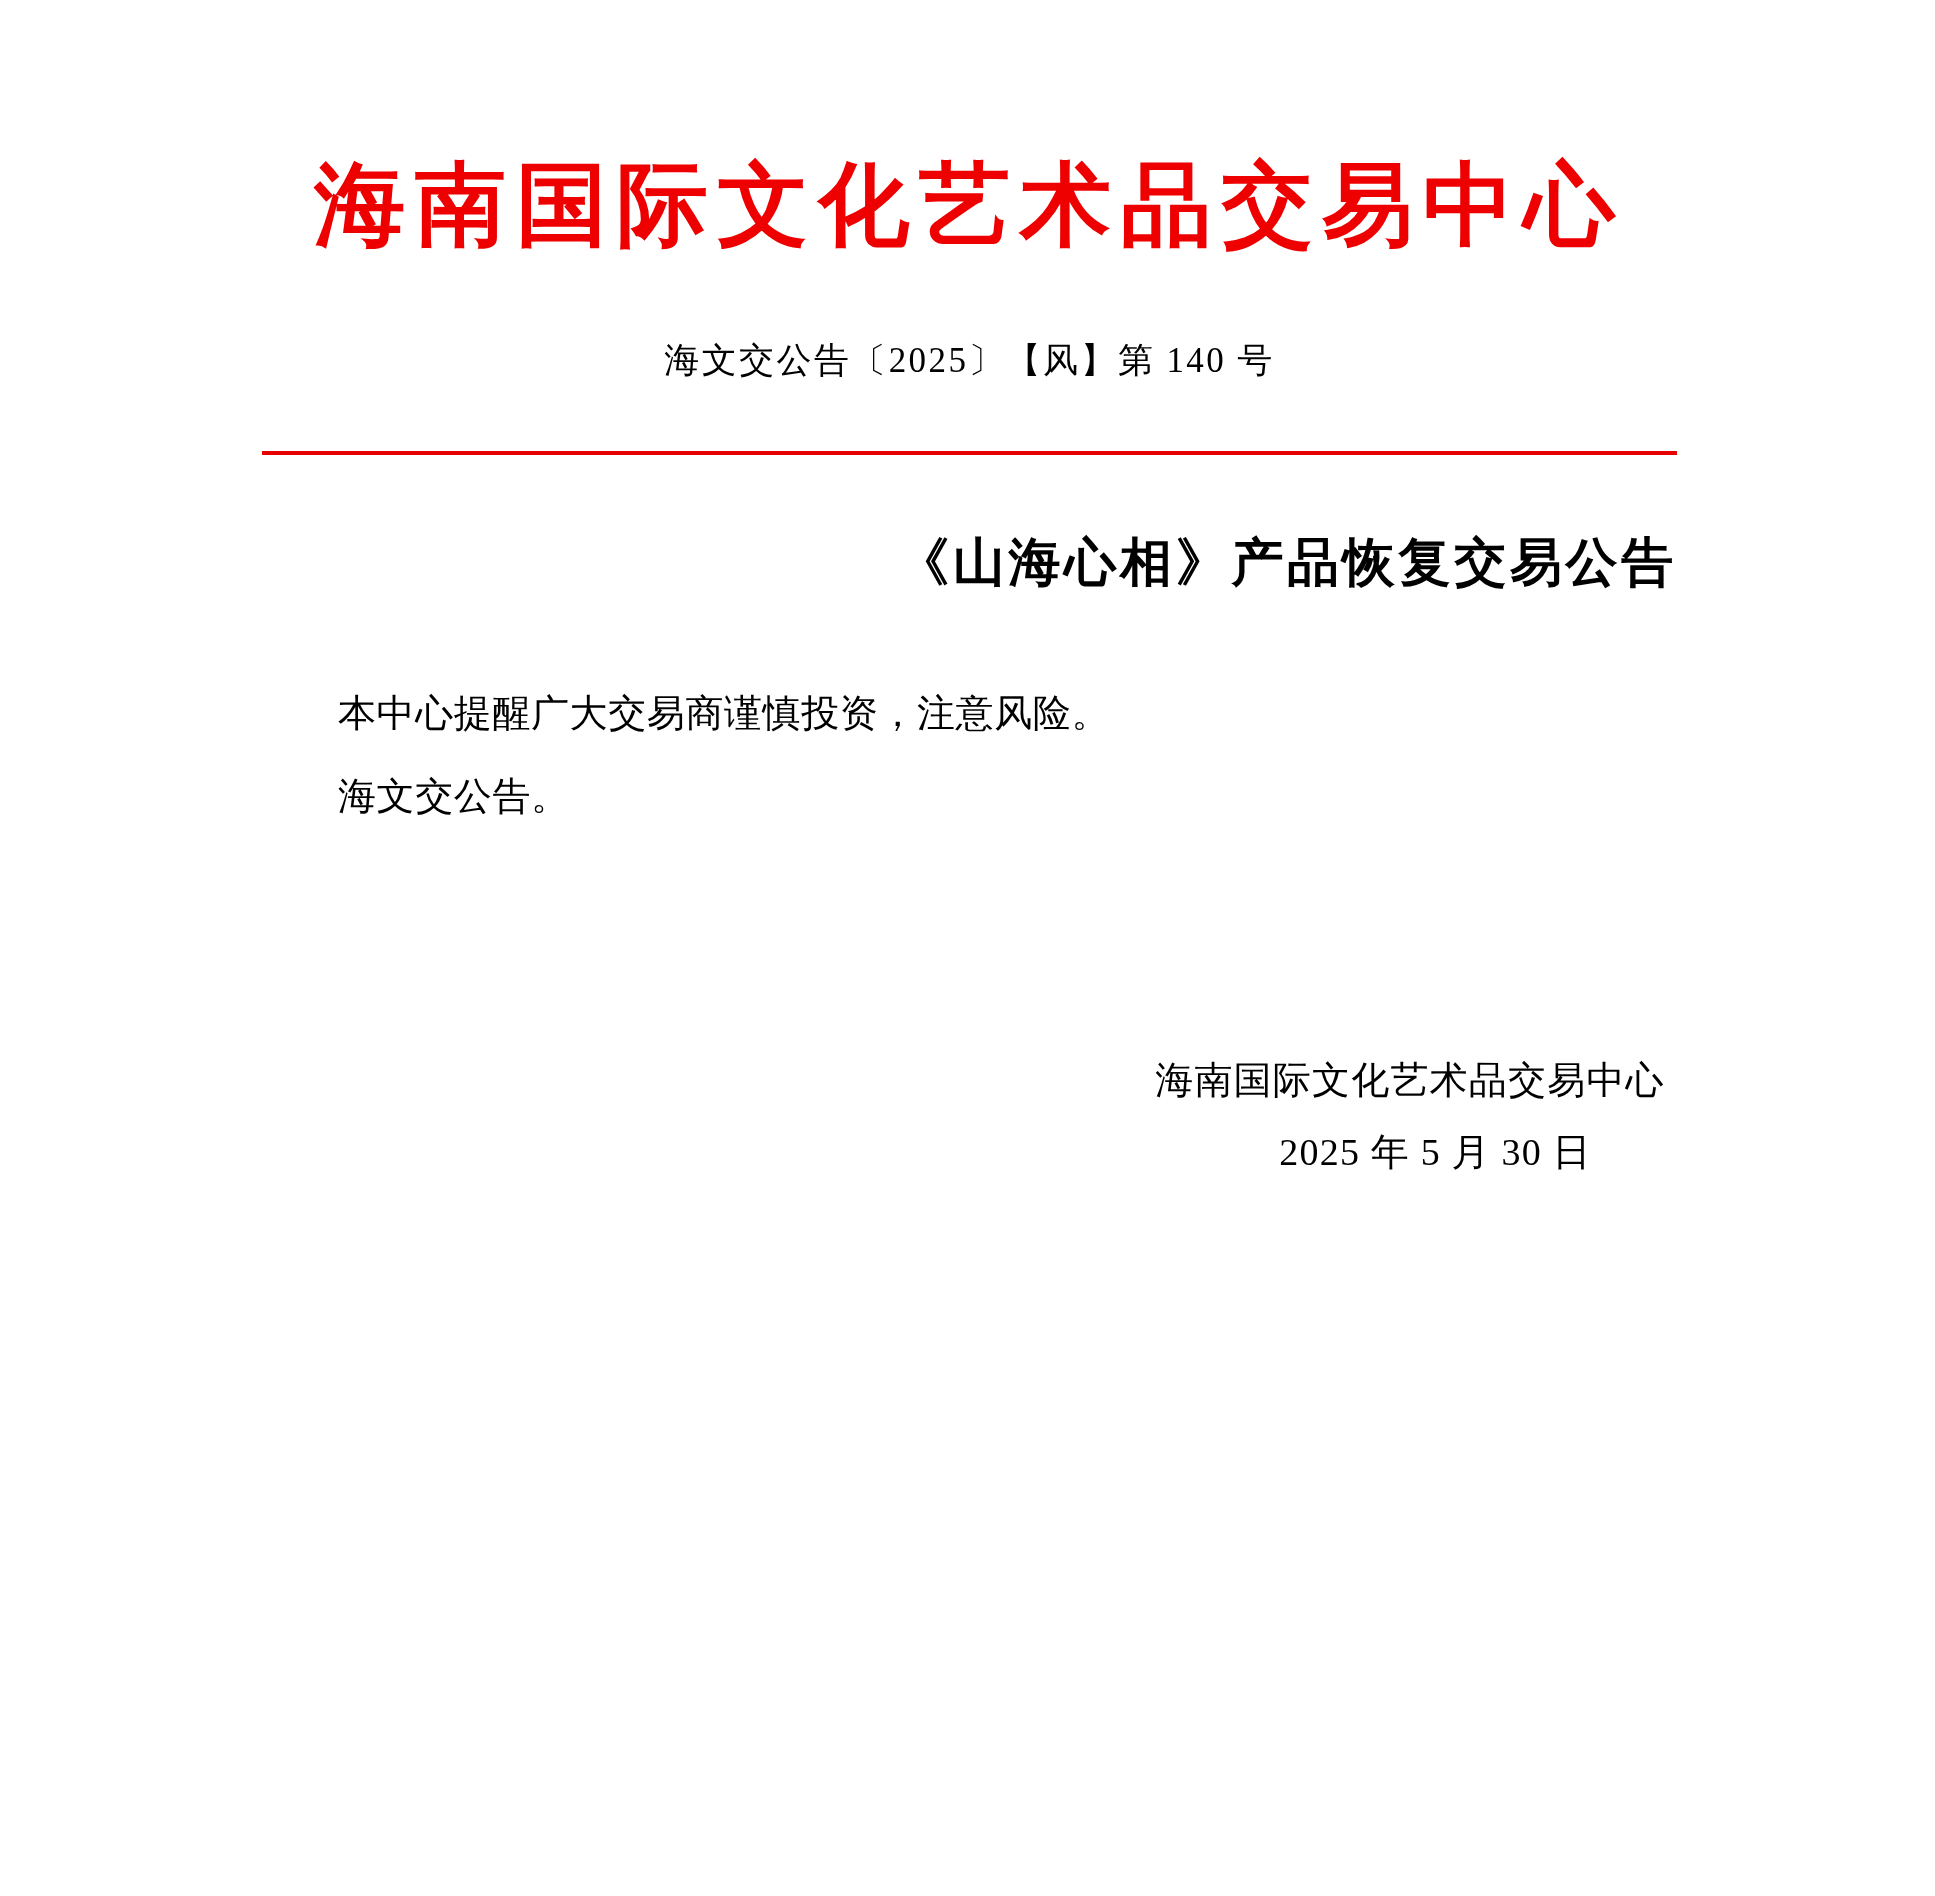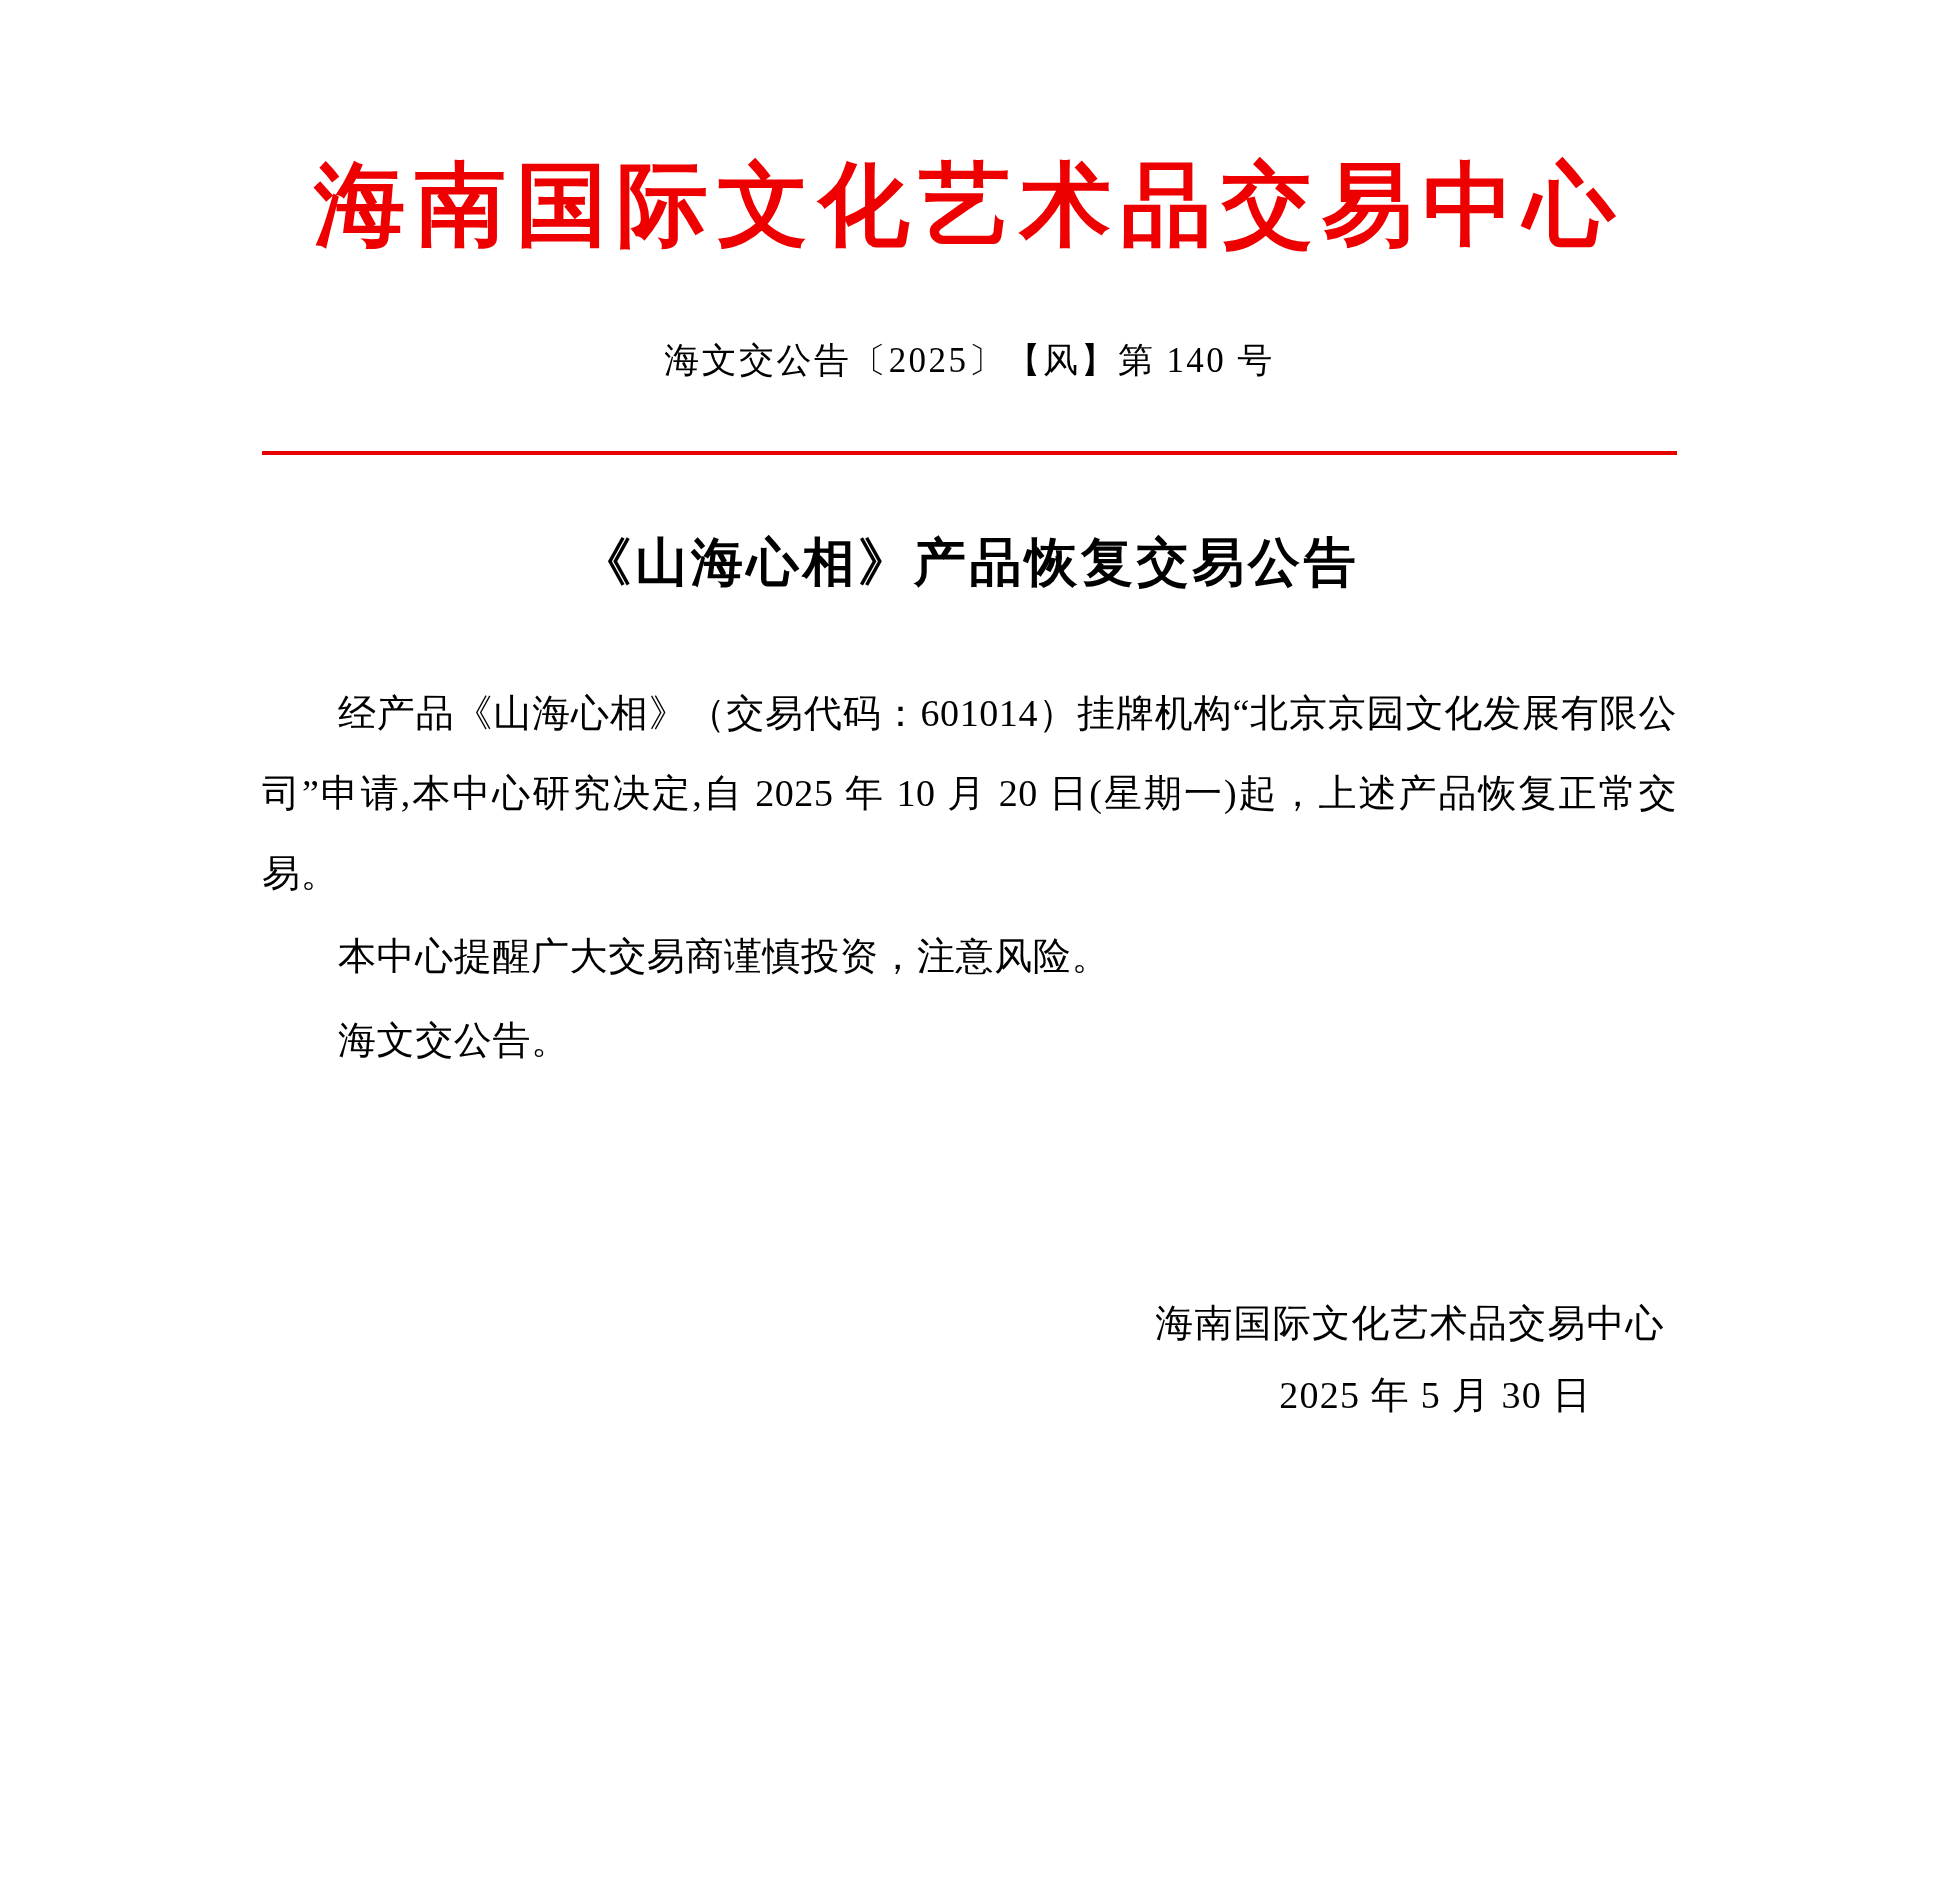--- a/index.html
+++ b/index.html
@@ -47,21 +47,21 @@
     font-family: "Liberation Serif", "DejaVu Serif", serif;
   }
   .red-rule {
     margin-top: 67px;
     height: 4.3px;
     background: #e60000;
     width: 100%;
   }
   .doc-title {
     margin-top: 73px;
-    text-align: center;
+    text-align: right;
     font-size: 52px;
     font-weight: bold;
     letter-spacing: 3.7px;
     font-family: "DejaVu Serif", "Liberation Serif", serif;
     color: #000000;
   }
   .body-block {
     margin-top: 76px;
   }
   .para {
@@ -98,21 +98,20 @@
 
     <div class="masthead">海南国际文化艺术品交易中心</div>
 
     <div class="doc-number">海文交公告〔2025〕【风】第 140 号</div>
 
     <div class="red-rule"></div>
 
     <div class="doc-title">《山海心相》产品恢复交易公告</div>
 
     <div class="body-block">
-      <div class="para">经产品《山海心相》（交易代码：601014）挂牌机构“北京京园文化发展有限公司”申请,本中心研究决定,自 2025 年 10 月 20 日(星期一)起，上述产品恢复正常交易。</div>
       <div class="para">本中心提醒广大交易商谨慎投资，注意风险。</div>
       <div class="para">海文交公告。</div>
     </div>
 
     <div class="signature">
       <div>海南国际文化艺术品交易中心</div>
       <div class="date">2025 年 5 月 30 日</div>
     </div>
 
   </div>

